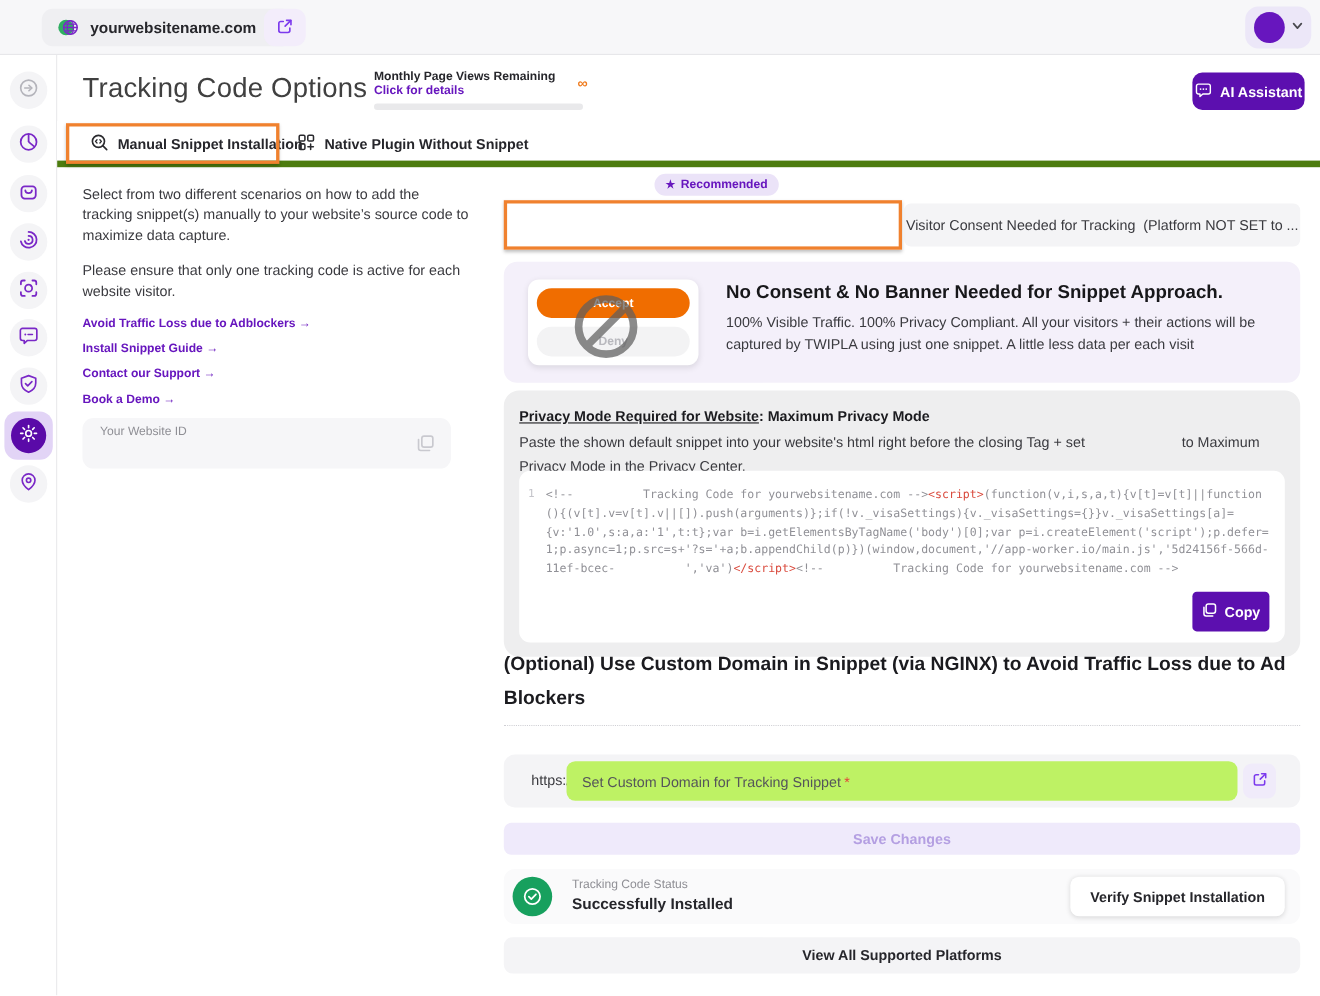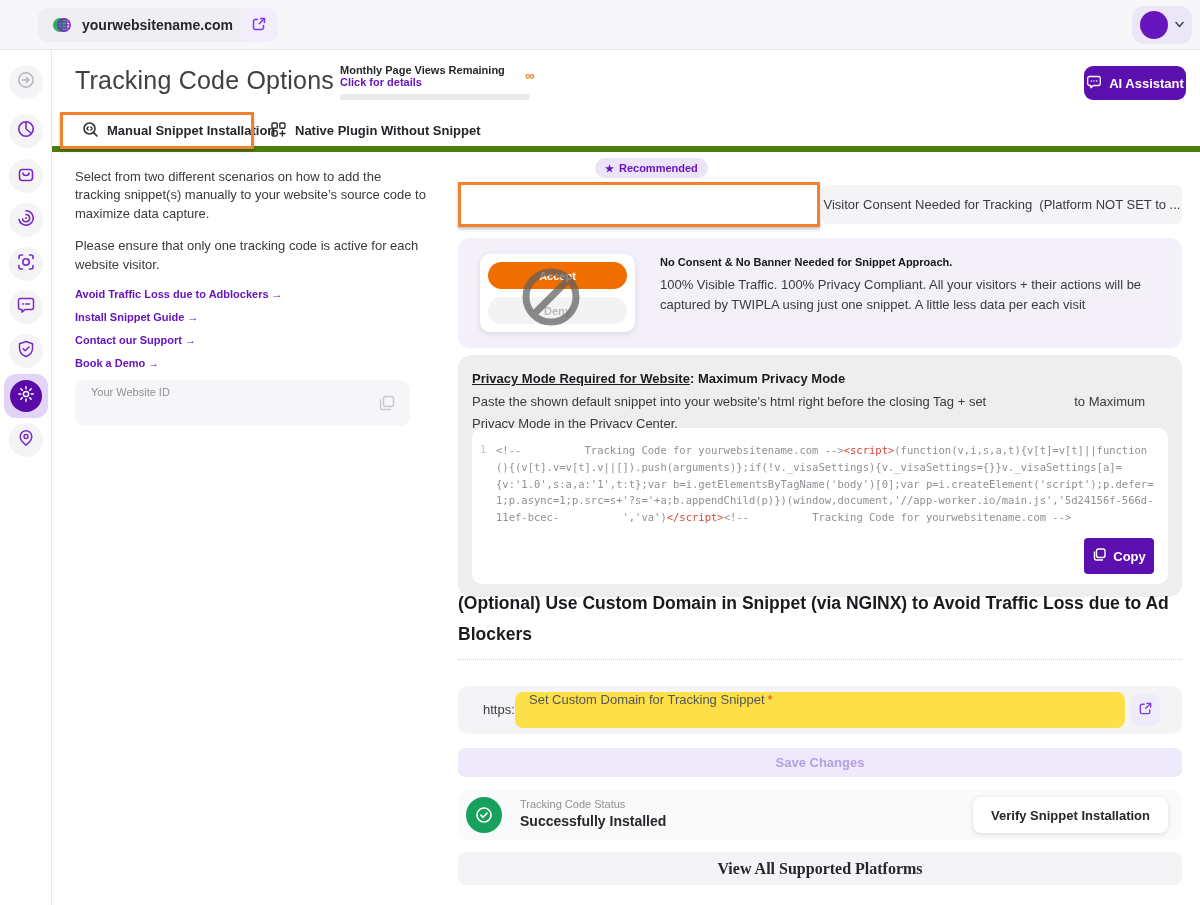--- a/index.html
+++ b/index.html
@@ -57,52 +57,52 @@
   .consent-active .lbl { font-size:13px; font-weight:600; color:#6716be; border-bottom:1.5px dotted #c2c2c8; padding-bottom:5px; }
   .consent-active .no { text-decoration:underline; }
   .consent-inactive { position:absolute; left:822px; top:185px; width:360px; height:39px; background:#f4f4f6; border-radius:6px; display:flex; align-items:center; justify-content:center; font-size:13px; color:#3a3a3f; white-space:pre; cursor:pointer; }
 
   .cookie-panel { position:absolute; left:458px; top:238px; width:724px; height:110px; background:#f4f0fa; border-radius:12px; }
   .cookie-card { position:absolute; left:22px; top:16px; width:155px; height:78px; background:#fff; border-radius:10px; box-shadow:0 2px 6px rgba(0,0,0,.10); }
   .btn-accept { position:absolute; left:8px; top:8px; width:139px; height:27px; background:#f06d00; border-radius:14px; color:#fff; font-size:11px; font-weight:700; display:flex; align-items:center; justify-content:center;text-align:center; }
   .btn-deny { position:absolute; left:8px; top:43px; width:139px; height:27px; background:#f3f3f4; border-radius:14px; color:#b9b9be; font-size:11px; font-weight:600; display:flex; align-items:center; justify-content:center; }
   .no-symbol { position:absolute; left:40px; top:12px; z-index:3; }
   .cookie-text { position:absolute; left:202px; top:18px; width:505px; }
-  .cookie-h { font-size:11px; font-weight:700; color:#17171a; margin-bottom:7px; }
+  .cookie-h { font-size:17px; font-weight:700; color:#17171a; margin-bottom:7px; }
   .cookie-b { font-size:13px; color:#3a3a3f; line-height:1.5; }
 
   .privacy-panel { position:absolute; left:458px; top:355px; width:724px; height:242px; background:#eeeeef; border-radius:14px; padding:16px 14px; }
   .priv-title { font-size:13px; font-weight:700; color:#1b1b1f; }
   .priv-title .u { text-decoration:underline; }
   .priv-para { font-size:13px; color:#3a3a3f; line-height:1.7; margin-top:5px; width:700px; }
   .priv-gap { display:inline-block; width:88px; }
   .code-card { position:absolute; left:14px; top:73px; width:696px; height:156px; background:#fff; border-radius:10px; padding:14px 10px 0 8px; }
   .code-row { display:flex; gap:10px; }
   .line-no { font-size:10px; color:#c4c4ca; font-family:"DejaVu Sans Mono",monospace; padding-top:2px; }
   .code-text { font-family:"DejaVu Sans Mono",monospace; font-size:10.5px; line-height:1.6; color:#909096; white-space:pre-wrap; word-break:break-all; width:660px; }
   .code-red { color:#d9483b; }
   .copy-btn { position:absolute; right:14px; bottom:10px; width:70px; height:36px; background:#5c0faf; border:none; border-radius:4px; color:#fff; font-size:13px; font-weight:600; display:flex; align-items:center; justify-content:center; gap:6px; cursor:pointer; font-family:inherit; }
 
   .opt-heading { position:absolute; left:458px; top:588px; width:724px; font-size:17.5px; font-weight:700; color:#1b1b1f; line-height:1.75; padding-bottom:10px; border-bottom:1px dotted #cfcfd4; }
 
   .domain-row { position:absolute; left:458px; top:686px; width:724px; height:48px; background:#f4f4f6; border-radius:10px; }
   .https { position:absolute; left:25px; top:16px; font-size:13px; color:#3a3a3f; }
-  .domain-input { position:absolute; left:57px; top:6px; width:1058px; height:36px; background:#fde047; border-radius:8px; display:flex; padding-left:14px; font-size:13px; color:#55555a; cursor:text; max-width:610px; }
+  .domain-input { position:absolute; left:57px; top:6px; width:1058px; height:36px; background:#bef264; border-radius:8px; display:flex; align-items:center; padding-left:14px; font-size:13px; color:#55555a; cursor:text; max-width:610px; }
   .req-star { color:#e2473a; margin-left:3px; }
   .domain-ext { position:absolute; right:22px; top:8px; width:30px; height:32px; background:#f0ebfa; border:none; border-radius:8px; display:flex; align-items:center; justify-content:center; cursor:pointer; }
 
   .save-btn { position:absolute; left:458px; top:748px; width:724px; height:29px; background:#efeafb; border:none; border-radius:7px; font-size:13px; font-weight:600; color:#b49fe2; cursor:pointer; font-family:inherit; }
 
   .status-row { position:absolute; left:458px; top:790px; width:724px; height:50px; background:#fafafb; border-radius:10px; }
   .status-ic { position:absolute; left:8px; top:7px; width:36px; height:36px; border-radius:50%; background:#17a05e; display:flex; align-items:center; justify-content:center; }
   .status-label { position:absolute; left:62px; top:8px; font-size:11px; color:#8f8f95; }
   .status-value { position:absolute; left:62px; top:23px; font-size:14px; font-weight:600; color:#26262b; }
   .verify-btn { position:absolute; right:14px; top:7px; height:36px; padding:0 18px; background:#fff; border:none; border-radius:8px; box-shadow:0 1px 5px rgba(0,0,0,.13); font-size:13px; font-weight:600; color:#26262b; cursor:pointer; font-family:inherit; }
 
-  .platforms-btn { position:absolute; left:458px; top:852px; width:724px; height:33px; background:#f4f4f6; border:none; border-radius:8px; font-size:16px; font-weight:600; color:#26262b; cursor:pointer; font-family:Liberation Serif, serif; }
+  .platforms-btn { position:absolute; left:458px; top:852px; width:724px; height:33px; background:#f4f4f6; border:none; border-radius:8px; font-size:13px; font-weight:600; color:#26262b; cursor:pointer; font-family:Liberation Sans, sans-serif; }
 </style>
 </head>
 <body>
 
 <div id="page">
 
   <div class="topbar">
     <div class="site-pill">
       <span class="globe">
         <svg width="20" height="20" viewBox="0 0 20 20">

